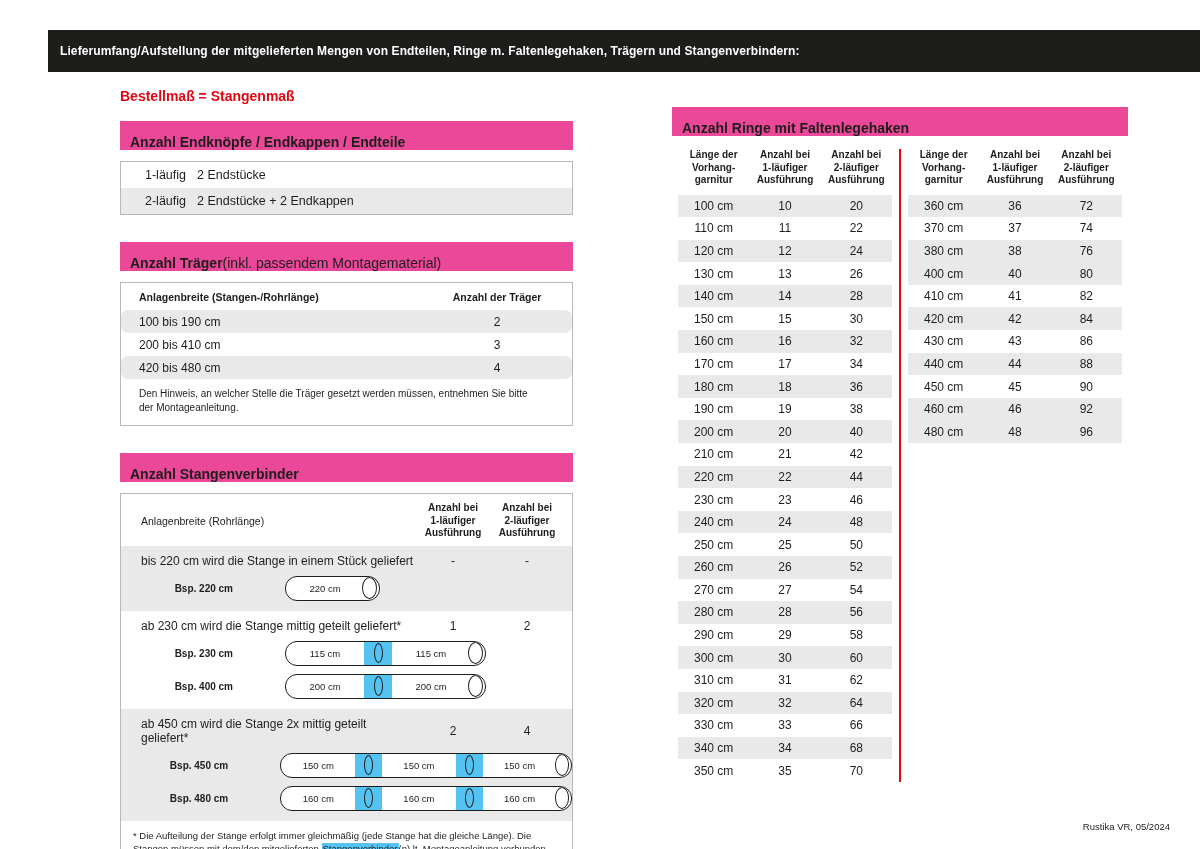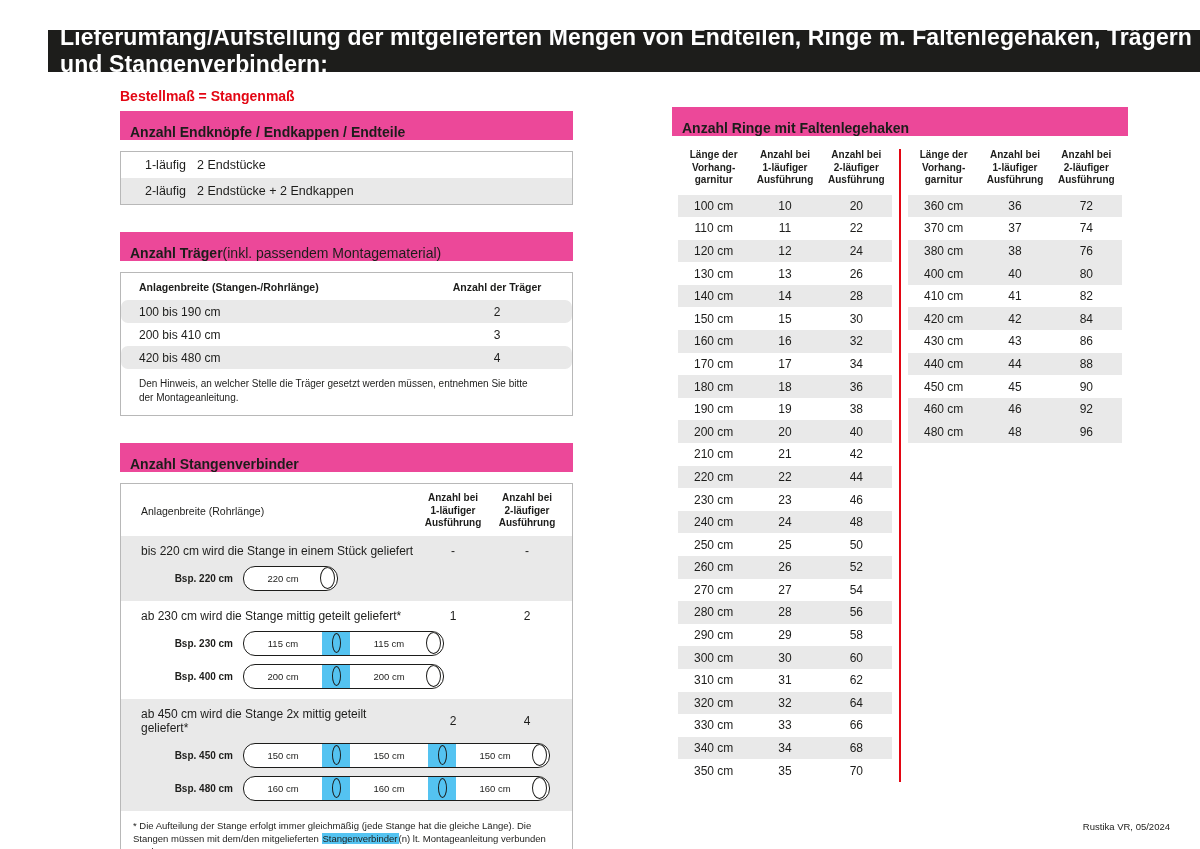--- a/index.html
+++ b/index.html
@@ -4,25 +4,25 @@
 <style>
   * { margin:0; padding:0; box-sizing:border-box; }
   html,body { background:#fff; }
   body {
     width:1200px; height:849px; position:relative; overflow:hidden;
     font-family:"Liberation Sans", sans-serif; color:#1d1d1b;
   }
   .title-bar {
     position:absolute; left:48px; top:30px; width:1152px; height:42px;
     background:#1d1d1b; color:#fff; display:flex; align-items:center;
-    font-weight:bold; font-size:23px; padding-left:12px; letter-spacing:0.1px;
+    font-weight:bold; font-size:12px; padding-left:12px; letter-spacing:0.1px;
   }
   .left-col { position:absolute; left:120px; top:88px; width:453px; }
   .right-col { position:absolute; left:672px; top:107px; width:456px; }
-  .subtitle { color:#e30613; font-weight:bold; font-size:14px; margin-bottom:7px; }
+  .subtitle { color:#e30613; font-weight:bold; font-size:14px; margin-bottom:17px; }
   .section-bar {
     background:#ec4899; height:29px; display:flex; align-items:flex-end;
     padding-left:10px; font-size:14px; margin-bottom:11px;
   }
   .section-bar .b { font-weight:bold; }
   .box { border:1px solid #b8b8b8; background:#fff; }
   .alt { background:#e9e9e9; }
 
   
   .endteile { margin-bottom:27px; }
@@ -39,21 +39,21 @@
   .note { font-size:10px; line-height:1.4; padding:8px 40px 4px 18px; }
 
   
   .vb-head { display:flex; align-items:center; padding:8px 8px 6px 20px; }
   .vb-text-h { flex:1; font-weight:normal; font-size:10.5px; }
   .vb-num-h { width:74px; font-weight:bold; font-size:10px; text-align:center; white-space:pre-line; line-height:1.25; }
   .vb-group { padding:4px 0 6px 0; }
   .vb-textrow { display:flex; align-items:center; padding:4px 8px 4px 20px; font-size:12px; }
   .vb-text { flex:1; }
   .vb-count { width:74px; text-align:center; font-size:12px; }
-  .vb-example { display:flex; align-items:center; padding:4px 0 4px 16px; min-height:28px; }
+  .vb-example { display:flex; align-items:center; padding:4px 0 4px 16px; min-height:28px;gap:42px; }
   .vb-bsp { width:96px; text-align:right; font-weight:bold; font-size:10px; }
   .rod {
     display:inline-flex; align-items:stretch; height:25px; margin-left:10px;
     border:1.5px solid #1d1d1b; border-radius:12px; background:#fff; overflow:hidden;
   }
   .segment { width:78px; display:flex; align-items:center; justify-content:center; font-size:9.5px; }
   .connector { width:28px; background:#54c3f1; display:flex; align-items:center; justify-content:center; }
   .joint { width:9px; height:20px; border:1.5px solid #1d1d1b; border-radius:50%; background:#54c3f1; }
   .endcap { width:15px; margin:0.5px 2px 0.5px -2px; border:1.5px solid #1d1d1b; border-radius:50%; background:#fff; }
   .footnote { font-size:9.5px; line-height:1.4; padding:8px 12px 9px 12px; }

